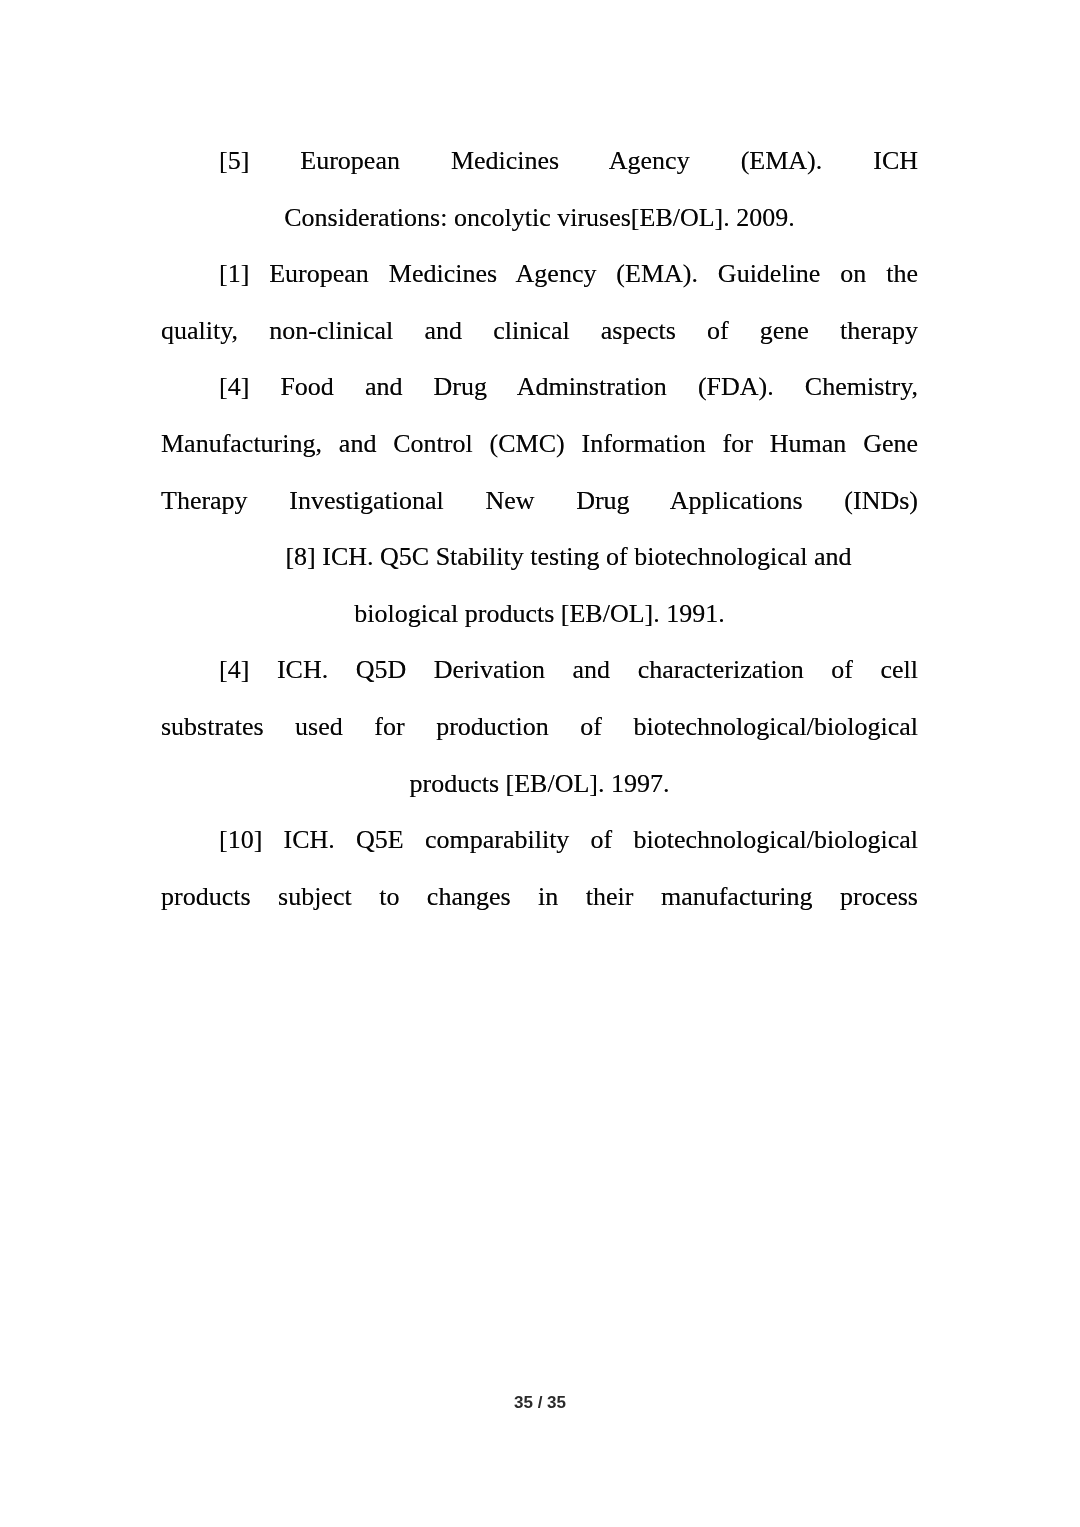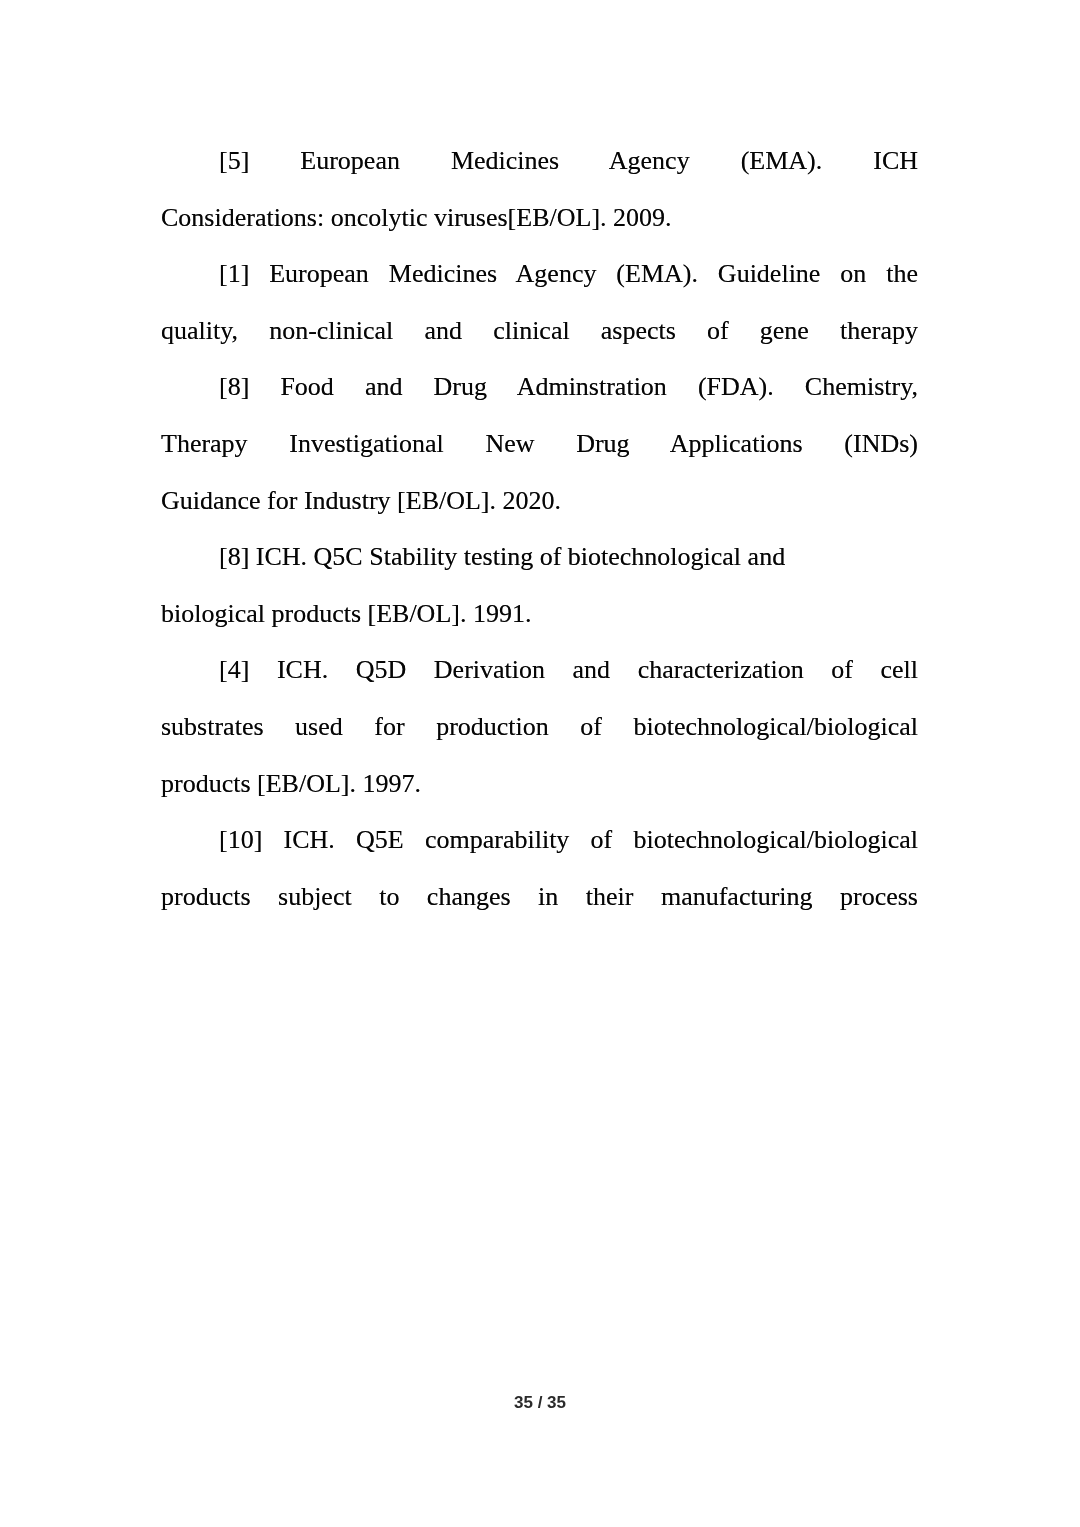--- a/index.html
+++ b/index.html
@@ -24,21 +24,21 @@
   }
   .para {
     margin: 0;
     padding: 0;
   }
   .line {
     display: block;
     font-size: 26px;
     line-height: 56.6px;
     white-space: normal;
-    text-align: left;
+    text-align: center;
     color: #050505;
     text-shadow: 0 0 0.6px rgba(0,0,0,0.55);
   }
   
   .line.stretch {
     text-align: justify;
     text-align-last: justify;
     text-justify: inter-word;
   }
   
@@ -69,23 +69,23 @@
       <span class="line indent stretch">[5] European Medicines Agency (EMA). ICH</span>
       <span class="line">Considerations: oncolytic viruses[EB/OL]. 2009.</span>
     </div>
 
     <div class="para">
       <span class="line indent stretch">[1] European Medicines Agency (EMA). Guideline on the</span>
       <span class="line stretch">quality, non-clinical and clinical aspects of gene therapy</span>
     </div>
 
     <div class="para">
-      <span class="line indent stretch">[8] Food and Drug Adminstration (FDA). Chemistry,</span>
+      <span class="line indent stretch">[4] Food and Drug Adminstration (FDA). Chemistry,</span>
+      <span class="line stretch">Manufacturing, and Control (CMC) Information for Human Gene</span>
       <span class="line stretch">Therapy Investigational New Drug Applications (INDs)</span>
-      <span class="line">Guidance for Industry [EB/OL]. 2020.</span>
     </div>
 
     <div class="para">
       <span class="line indent">[8] ICH. Q5C Stability testing of biotechnological and</span>
       <span class="line">biological products [EB/OL]. 1991.</span>
     </div>
 
     <div class="para">
       <span class="line indent stretch">[4] ICH. Q5D Derivation and characterization of cell</span>
       <span class="line stretch">substrates used for production of biotechnological/biological</span>

